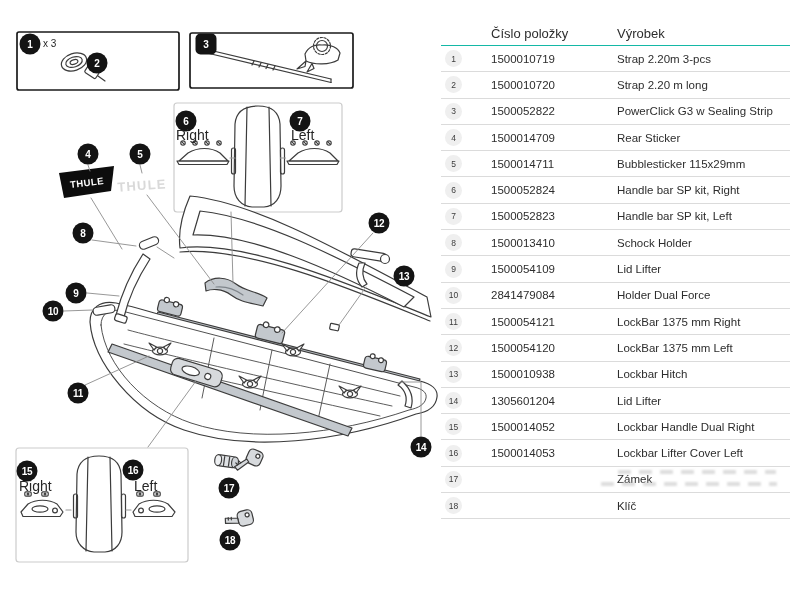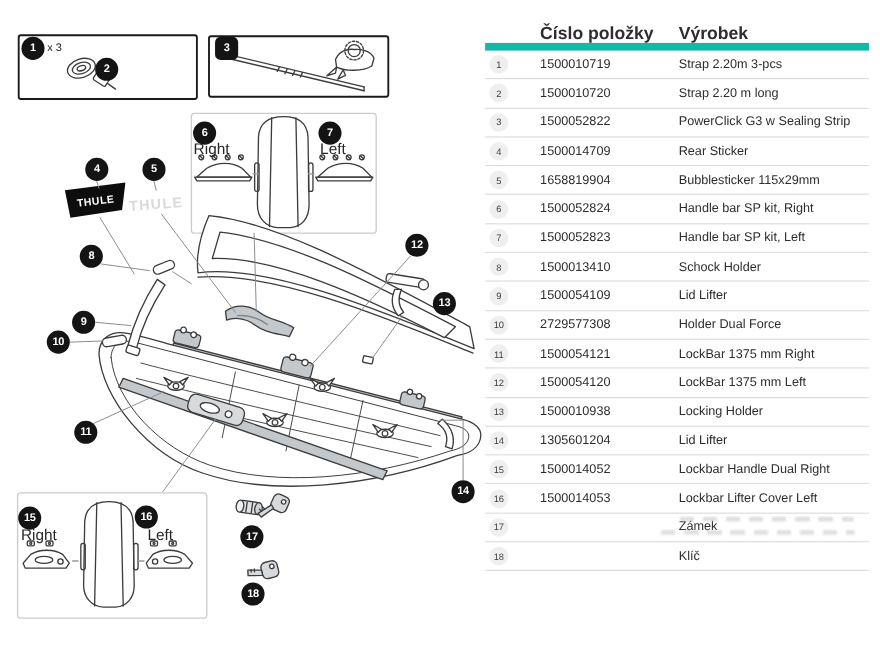--- a/index.html
+++ b/index.html
@@ -19,22 +19,22 @@
     background:#141414; color:#fff; font-size:10px; font-weight:bold;
     display:flex; align-items:center; justify-content:center;
     transform:translate(-50%,-50%); letter-spacing:-0.3px; z-index:3;
   }
   .badge.sq { border-radius:5px; }
   .dlabel { position:absolute; font-size:14px; color:#262626; z-index:3; white-space:nowrap; }
   
   .right-panel { position:absolute; left:441px; top:22px; width:349px; }
   .thead {
     display:grid; grid-template-columns:50px 126px 1fr; height:24px;
-    align-items:center; font-weight:bold; font-size:16px;
-    border-bottom:7px solid #14b8a6;
+    align-items:center; font-weight:normal; font-size:13px;
+    border-bottom:1px solid #14b8a6;
   }
   .trow {
     display:grid; grid-template-columns:50px 126px 1fr; height:26.3px;
     align-items:center; font-size:11.5px; border-bottom:1px solid #dbdbdb;
   }
   .circ {
     width:17px; height:17px; border-radius:50%; background:#efefef;
     color:#3c3c3c; font-size:8.5px; display:flex; align-items:center;
     justify-content:center; margin-left:4px;
   }
@@ -328,21 +328,21 @@
           <span class="circ">4</span>
         </div>
     <div>1500014709</div>
     <div>Rear Sticker</div>
   </div>
 
   <div class="trow">
     <div>
           <span class="circ">5</span>
         </div>
-    <div>1658819904</div>
+    <div>1500014711</div>
     <div>Bubblesticker 115x29mm</div>
   </div>
 
   <div class="trow">
     <div>
           <span class="circ">6</span>
         </div>
     <div>1500052824</div>
     <div>Handle bar SP kit, Right</div>
   </div>
@@ -368,21 +368,21 @@
           <span class="circ">9</span>
         </div>
     <div>1500054109</div>
     <div>Lid Lifter</div>
   </div>
 
   <div class="trow">
     <div>
           <span class="circ">10</span>
         </div>
-    <div>2729577308</div>
+    <div>2841479084</div>
     <div>Holder Dual Force</div>
   </div>
 
   <div class="trow">
     <div>
           <span class="circ">11</span>
         </div>
     <div>1500054121</div>
     <div>LockBar 1375 mm Right</div>
   </div>
@@ -393,21 +393,21 @@
         </div>
     <div>1500054120</div>
     <div>LockBar 1375 mm Left</div>
   </div>
 
   <div class="trow">
     <div>
           <span class="circ">13</span>
         </div>
     <div>1500010938</div>
-    <div>Locking Holder</div>
+    <div>Lockbar Hitch</div>
   </div>
 
   <div class="trow">
     <div>
           <span class="circ">14</span>
         </div>
     <div>1305601204</div>
     <div>Lid Lifter</div>
   </div>
 

